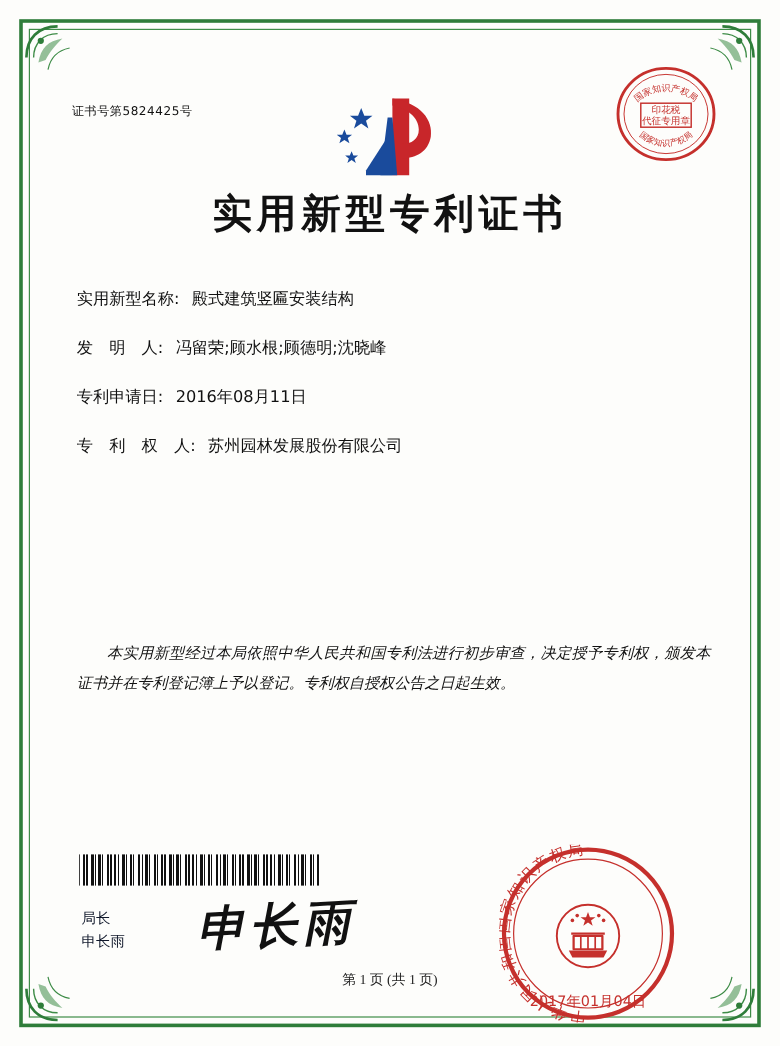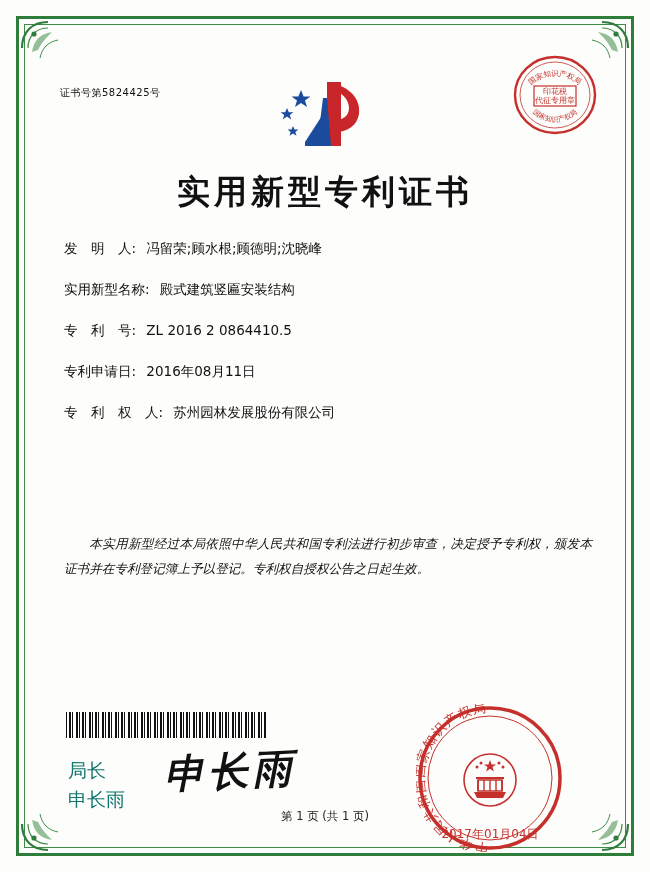--- a/index.html
+++ b/index.html
@@ -76,21 +76,21 @@
     right: 8px;
     top: 8px;
     width: 86px;
     height: 86px;
   }
 
   .title {
     position: absolute;
     left: 0;
     right: 0;
-    top: 126px;
+    top: 112px;
     text-align: center;
     font-family: "DejaVu Serif", "Liberation Serif", serif;
     font-weight: bold;
     font-size: 33px;
     letter-spacing: 4px;
     color: #111;
   }
 
   .fields {
     position: absolute;
@@ -138,22 +138,22 @@
         #111 3px, #111 5px, #fff 5px, #fff 6px,
         #111 6px, #111 7px, #fff 7px, #fff 10px,
         #111 10px, #111 12px, #fff 12px, #fff 13px);
   }
 
   
   .sig-label {
     position: absolute;
     left: 24px;
     top: 712px;
-    font-size: 19px;
-    color: #0f766e;
+    font-size: 12px;
+    color: #0f172a;
     line-height: 1.55;
   }
   .sig-script {
     position: absolute;
     left: 120px;
     top: 700px;
     font-family: "DejaVu Serif", "Liberation Serif", serif;
     font-size: 40px;
     font-style: italic;
     font-weight: bold;
@@ -171,20 +171,21 @@
     height: 148px;
   }
 
   .footer {
     position: absolute;
     left: 0; right: 0;
     bottom: 4px;
     text-align: center;
     font-size: 11.5px;
     color: #222;
+    font-family: Liberation Serif, serif;
   }
 </style>
 </head>
 <body>
 
 <div class="page">
 
   <div class="border-outer"></div>
   <div class="border-inner"></div>
 
@@ -258,30 +259,26 @@
         <text font-size="7" fill="#c5302c" font-family="DejaVu Sans, sans-serif">
           <textPath href="#arcBot" startOffset="50%" text-anchor="middle">国家知识产权局</textPath>
         </text>
       </svg>
     </div>
 
     <div class="title">实用新型专利证书</div>
 
     <div class="fields">
       <div class="field">
-        <span class="lbl">发　明　人:</span>
-        <span class="val">冯留荣;顾水根;顾德明;沈晓峰</span>
-      </div>
-      <div class="field">
         <span class="lbl">实用新型名称:</span>
         <span class="val">殿式建筑竖匾安装结构</span>
       </div>
       <div class="field">
-        <span class="lbl">专　利　号:</span>
-        <span class="val">ZL 2016 2 0864410.5</span>
+        <span class="lbl">发　明　人:</span>
+        <span class="val">冯留荣;顾水根;顾德明;沈晓峰</span>
       </div>
       <div class="field">
         <span class="lbl">专利申请日:</span>
         <span class="val">2016年08月11日</span>
       </div>
       <div class="field">
         <span class="lbl">专　利　权　人:</span>
         <span class="val">苏州园林发展股份有限公司</span>
       </div>
     </div>

